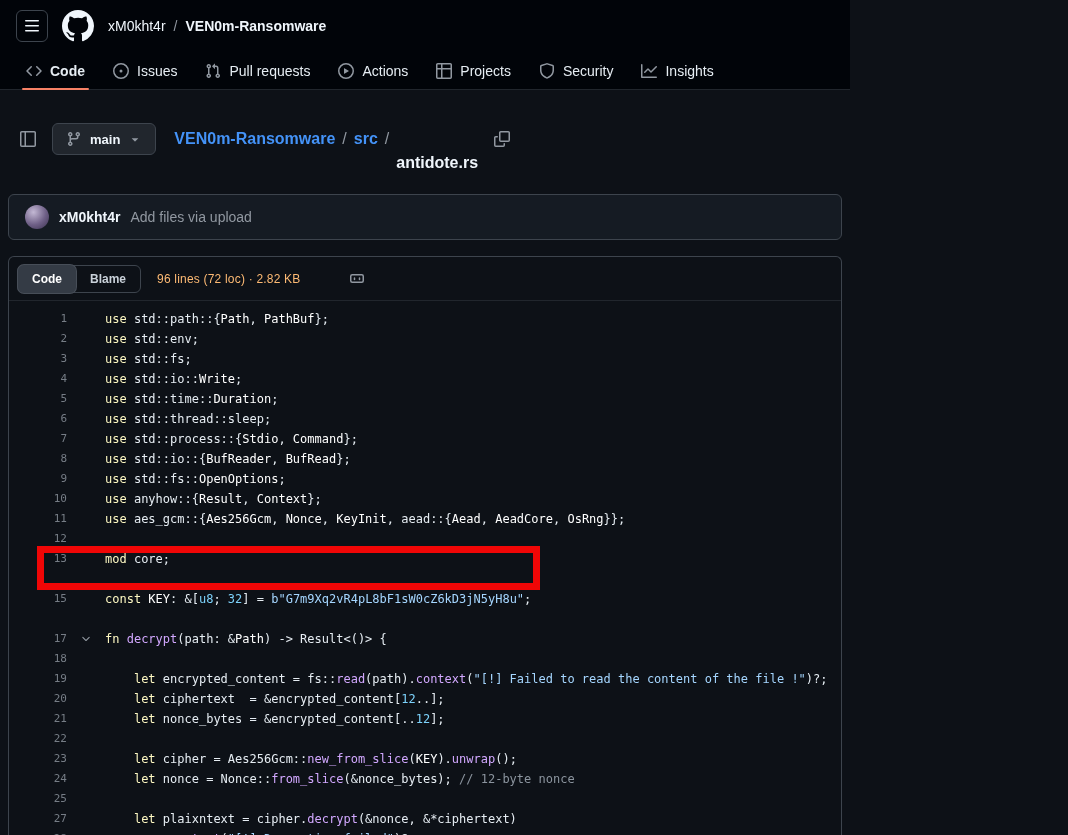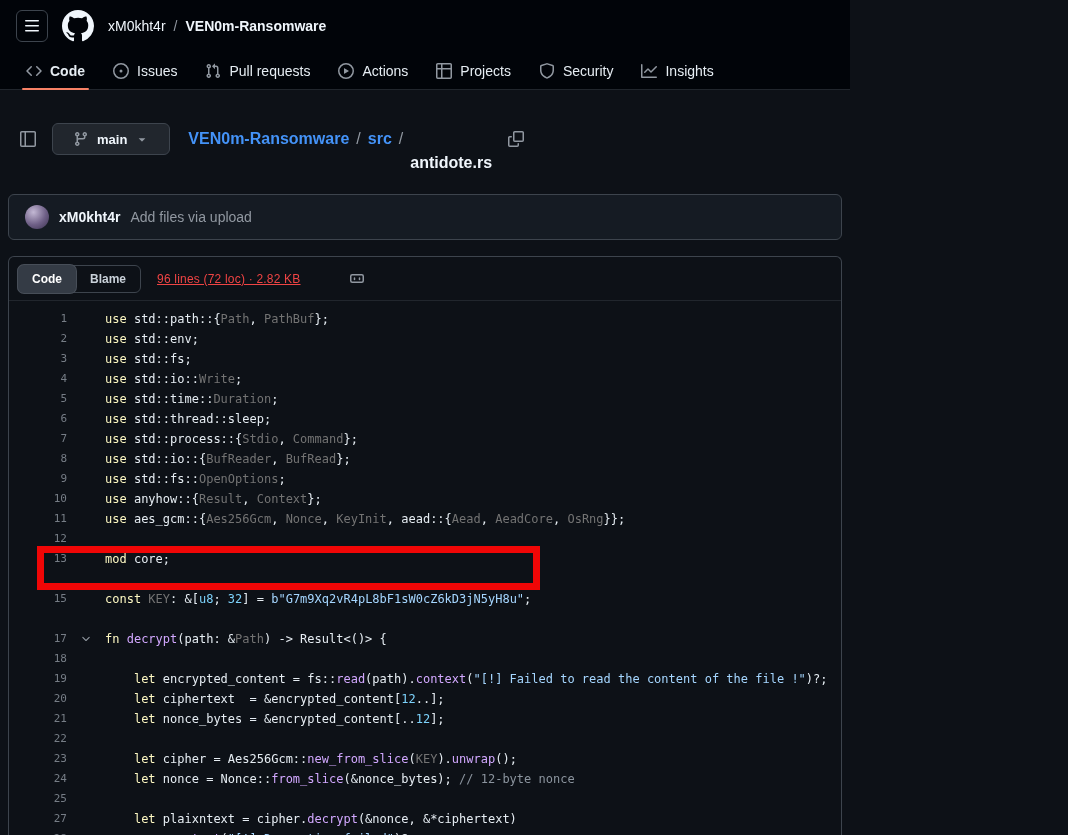--- a/index.html
+++ b/index.html
@@ -27,21 +27,21 @@
   .nav-tab { position:relative; display:flex; align-items:center; gap:8px; padding:0 10px; margin:0 4px;
              font-size:14px; color:#e6edf3; text-decoration:none; cursor:pointer; }
   .nav-tab .tab-ic { display:flex; color:#9198a1; }
   .nav-tab.active { font-weight:600; }
   .nav-tab.active::after { content:""; position:absolute; left:6px; right:6px; bottom:-1px; height:2px;
                            background:var(--accent,#f78166); border-radius:3px; }
 
   
   .file-nav-row { display:flex; align-items:center; gap:12px; padding:16px 16px 12px; }
   .ghost-btn { background:none; border:none; color:#9198a1; display:flex; align-items:center; cursor:pointer; padding:4px; }
-  .branch-btn { display:flex; align-items:center; gap:8px; height:32px; padding:0 20px;
+  .branch-btn { display:flex; align-items:center; gap:8px; height:32px; padding:0 13px;
                 background:#21262d; border:1px solid #3d444d; border-radius:6px;
                 font-size:13px; font-weight:600; color:#f0f6fc; cursor:pointer; font-family:inherit; }
   .branch-btn .b-ic, .branch-btn .b-caret { display:flex; color:#9198a1; }
   .breadcrumb { display:flex; align-items:center; gap:7px; font-size:16px; margin-left:6px; }
   .breadcrumb a { color:var(--link,#4493f8); font-weight:600; text-decoration:none; cursor:pointer; }
   .breadcrumb .sep { color:#9198a1; }
   .breadcrumb .file { color:#f0f6fc; font-weight:600;margin-top:48px; }
   .copy-btn { background:none; border:none; color:#9198a1; display:flex; margin-left:6px; cursor:pointer; padding:3px; }
 
   
@@ -52,35 +52,35 @@
   .commit-author { font-size:14px; font-weight:600; color:#f0f6fc; cursor:pointer; }
   .commit-msg { font-size:14px; color:#9198a1; cursor:pointer; }
 
   
   .blob { margin:16px 8px 0; border:1px solid #3d444d; border-bottom:none; border-radius:6px 6px 0 0; background:#0d1117; }
   .blob-toolbar { display:flex; align-items:center; gap:16px; height:44px; padding:0 8px; border-bottom:1px solid #21262d; }
   .seg { display:flex; align-items:center; border:1px solid #3d444d; border-radius:6px; height:28px; padding:0; }
   .seg-btn { display:flex; align-items:center; height:28px; padding:0 14px; font-size:12px; font-weight:600;
              color:#c9d1d9; background:transparent; border:none; cursor:pointer; font-family:inherit; border-radius:6px; }
   .seg-btn.selected { background:#343b45; color:#ffffff; box-shadow:0 0 0 1px #474e58; }
-  .meta { font-size:12px; color:#ef4444; letter-spacing:.2px;text-decoration:underline; }
+  .meta { font-size:12px; color:#fdba74; letter-spacing:.2px; }
   .copilot-btn { background:none; border:none; color:#9198a1; display:flex; cursor:pointer; margin-left:32px; }
 
   
   .code-body { padding-top:8px; font-family:"DejaVu Sans Mono", monospace; font-size:12px; line-height:20px; }
   .code-row { display:flex; height:20px; white-space:pre; }
   .ln { flex:none; width:58px; text-align:right; color:#767d86; font-size:11px; line-height:20px; cursor:pointer; }
   .fold { flex:none; width:38px; display:flex; align-items:center; justify-content:center; color:#9198a1; }
   .cl { flex:1; }
 
   
   .annotation-box { position:absolute; left:37px; top:546px; width:503px; height:44px;
                     border:7px solid #f00606; z-index:50; pointer-events:none; }
 </style>
-<style>.tok-k{color:#fef9c3}.tok-t{color:#737373}.tok-c{color:#7dd3fc}.tok-s{color:#a5d6ff}.tok-f{color:#d2a8ff}.tok-m{color:#8b949e}.tok-p{color:#e6edf3}</style></head>
+<style>.tok-k{color:#fef9c3}.tok-t{color:#ffffff}.tok-c{color:#7dd3fc}.tok-s{color:#a5d6ff}.tok-f{color:#d2a8ff}.tok-m{color:#8b949e}.tok-p{color:#e6edf3}</style></head>
 <body>
 
 <div class="app">
 
   <header class="top-header">
     <button class="icon-btn-bordered">
         <svg width="16" height="16" viewBox="0 0 16 16" fill="currentColor" aria-hidden="true">
           <path fill-rule="evenodd" d="M1 2.75A.75.75 0 0 1 1.75 2h12.5a.75.75 0 0 1 0 1.5H1.75A.75.75 0 0 1 1 2.75Zm0 5A.75.75 0 0 1 1.75 7h12.5a.75.75 0 0 1 0 1.5H1.75A.75.75 0 0 1 1 7.75ZM1.75 12h12.5a.75.75 0 0 1 0 1.5H1.75a.75.75 0 0 1 0-1.5Z"></path>
         </svg>
       </button>

